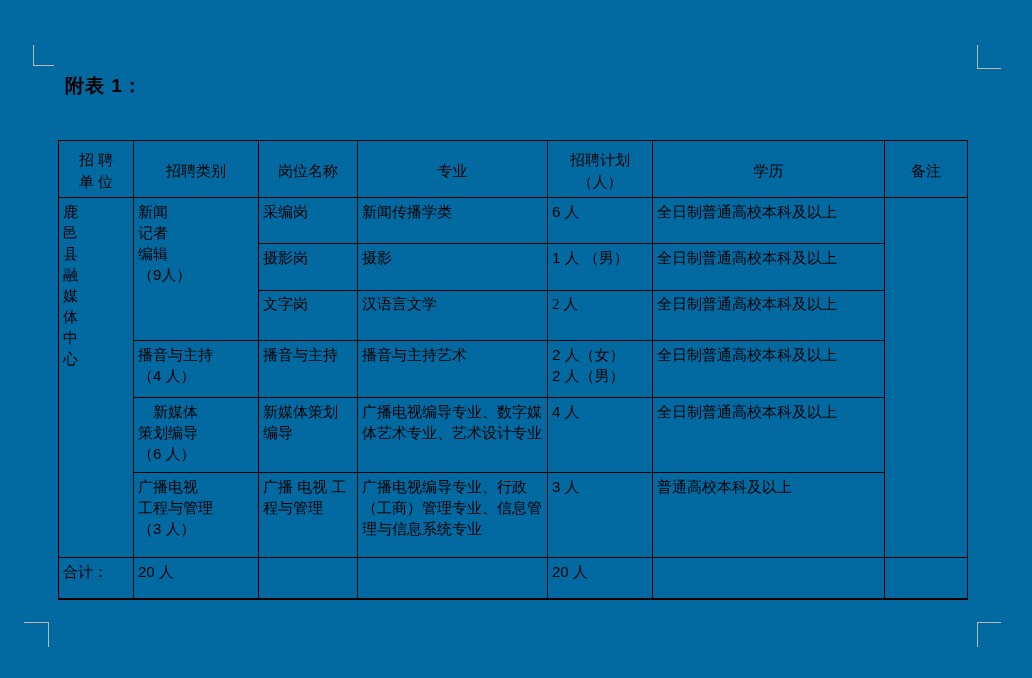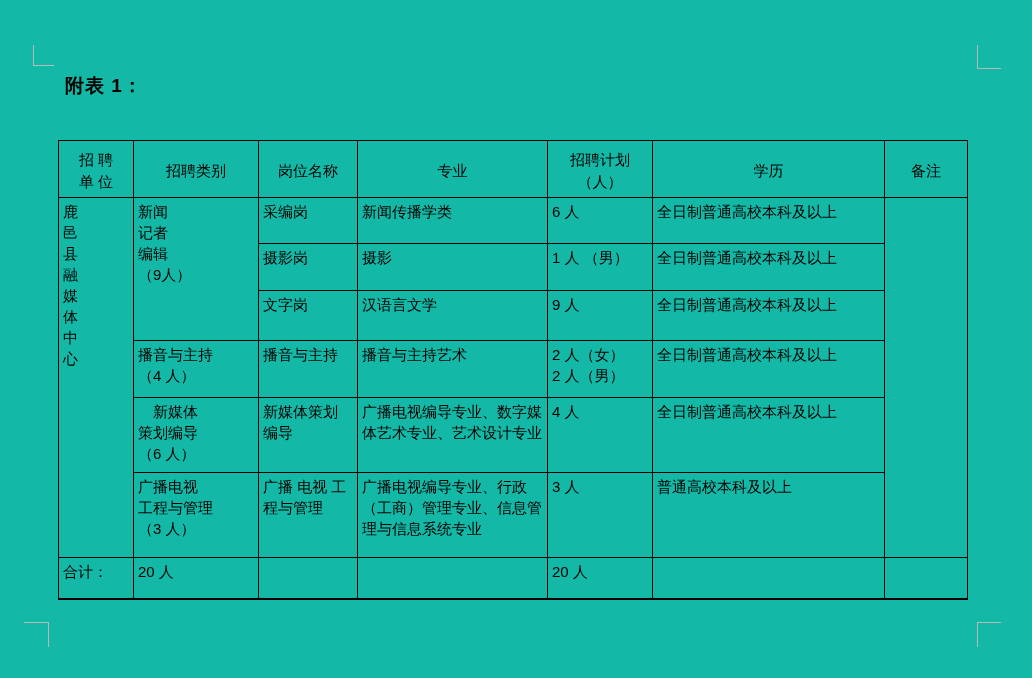--- a/index.html
+++ b/index.html
@@ -1,19 +1,19 @@
 <!DOCTYPE html>
 <html><head>
 <meta charset="utf-8">
 <style>
   html,body{margin:0;padding:0;background:#ffffff;}
   .page{
     position:relative;
     width:1032px;height:678px;
-    background:#14b8a6;
+    background:#0369a1;
     font-family:"Liberation Sans","DejaVu Sans",sans-serif;
     color:#000000;
     overflow:hidden;
   }
   
   .mark{position:absolute;}
   .mark-tl{left:33px;top:45px;width:20px;height:20px;border-left:1px solid #b9b9b9;border-bottom:1px solid #b9b9b9;}
   .mark-tr{left:977px;top:45px;width:23px;height:23px;border-left:1px solid #b9b9b9;border-bottom:1px solid #b9b9b9;}
   .mark-bl{left:24px;top:622px;width:24px;height:24px;border-right:1px solid #b9b9b9;border-top:1px solid #b9b9b9;}
   .mark-br{left:977px;top:622px;width:23px;height:24px;border-left:1px solid #b9b9b9;border-top:1px solid #b9b9b9;}
@@ -37,21 +37,21 @@
     border:1px solid #000;
     padding:3px 4px 0 4px;
     font-size:15px;font-weight:normal;
     line-height:21px;
     vertical-align:top;text-align:left;
     white-space:pre-line;
     overflow:hidden;
   }
   table.doc th{vertical-align:middle;text-align:center;line-height:22px;}
   th.remark-h{text-align:left;}
-  .h57{height:57px;margin-top:14px;}.h46{height:46px;}.h47{height:47px;}.h50{height:50px;}
+  .h57{height:57px;margin-top:14px;}.h46{height:46px;}.h47{height:47px;}.h50{height:50px;font-family:Liberation Serif, serif;}
   .h75{height:75px;}.h85{height:85px;}.h41{height:41px;}
   td.unit-cell{vertical-align:middle;text-align:center;line-height:30px;}
   td.center-mid{vertical-align:middle;text-align:center;line-height:20px;}
   td.indent{padding-left:24px;}
 </style>
 </head>
 <body>
 
 <div class="page">
 
@@ -110,21 +110,21 @@
     <tr class="h47">
       <td>摄影岗</td>
       <td>摄影</td>
       <td>1 人 （男）</td>
       <td>全日制普通高校本科及以上</td>
     </tr>
 
     <tr class="h50">
       <td>文字岗</td>
       <td>汉语言文学</td>
-      <td>9 人</td>
+      <td>2 人</td>
       <td>全日制普通高校本科及以上</td>
     </tr>
 
     <tr class="h57">
       <td>播音与主持
 （4 人）</td>
       <td>播音与主持</td>
       <td>播音与主持艺术</td>
       <td>2 人（女）
 2 人（男）</td>

